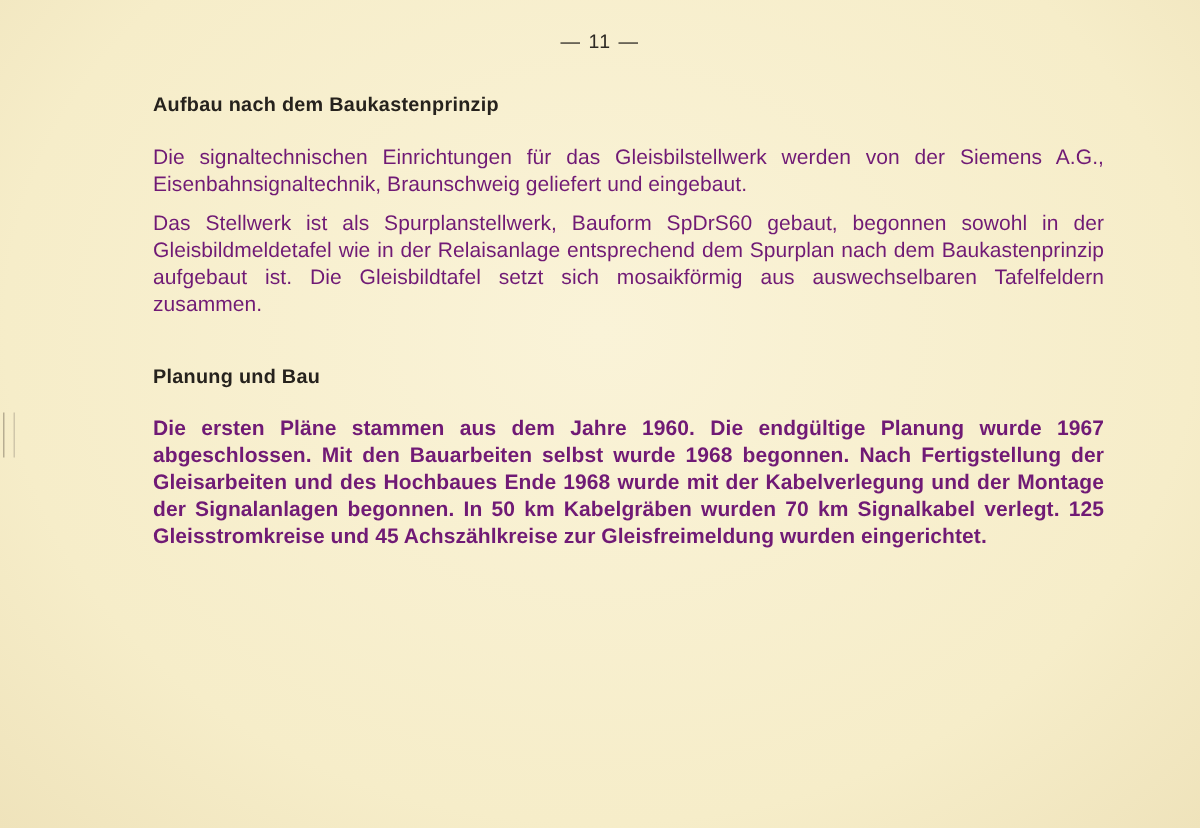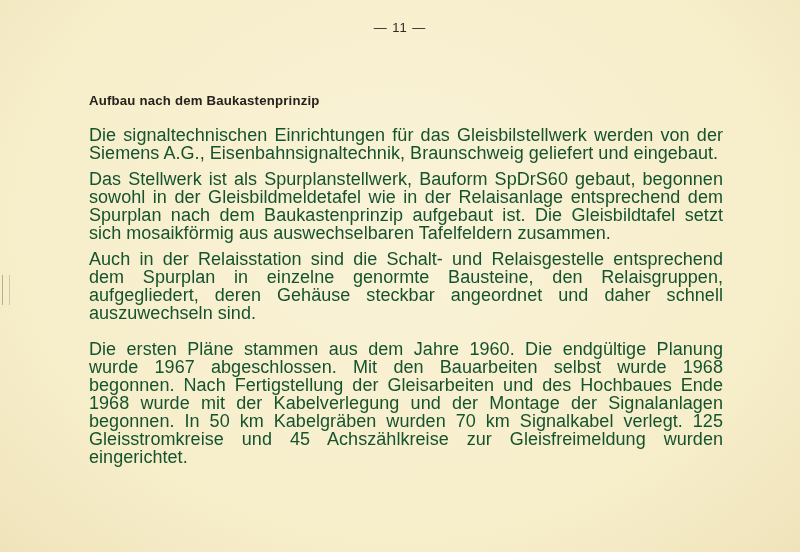--- a/index.html
+++ b/index.html
@@ -9,50 +9,50 @@
     background-image: radial-gradient(ellipse at 50% 40%, #faf3d8 0%, #f6edc9 70%, #efe3bb 100%);
     font-family: "Liberation Sans", sans-serif;
     color: #2a2622;
     position: relative;
   }
   .page { position: absolute; left: 0; top: 0; width: 800px; height: 552px; }
   .page-num {
     position: absolute; top: 20px; left: 0; width: 800px; text-align: center;
     font-size: 13px; letter-spacing: 1px; color: #2e2a24;
   }
-  .content { position: absolute; left: 89px; top: 62px; width: 634px; margin-top: 31px; }
+  .content { position: absolute; left: 102px; top: 62px; width: 634px; }
   h2 {
     font-size: 13.2px; font-weight: bold; margin: 0; color: #26221d;
     letter-spacing: 0.2px;
   }
   p {
-    font-size: 18px; line-height: 18px; margin: 0; text-align: justify;
-    letter-spacing: 0.05px; color: #14532d;
+    font-size: 14px; line-height: 18px; margin: 0; text-align: justify;
+    letter-spacing: 0.05px; color: #701a75;
   }
   .h1 { margin-top: 0; }
   .p1 { margin-top: 18px; }
   .p2 { margin-top: 8px; }
   .p3 { margin-top: 8px; }
   .h2 { margin-top: 32px; }
-  .p4 { margin-top: 18px; }
+  .p4 { margin-top: 18px; font-weight: bold; }
   .p5 { margin-top: 8px; }
   .binding-mark {
     position: absolute; left: 2px; top: 275px; width: 6px; height: 30px;
     border-left: 1px solid #b7ad92; border-right: 1px solid #cfc6aa;
   }
 </style>
 </head>
 <body>
 
 <div class="page">
   <div class="binding-mark"></div>
 
   <div class="page-num">— 11 —</div>
 
   <div class="content">
     <h2 class="h1">Aufbau nach dem Baukastenprinzip</h2>
     <p class="p1">Die signaltechnischen Einrichtungen für das Gleisbilstellwerk werden von der Siemens A.G., Eisenbahnsignaltechnik, Braunschweig geliefert und eingebaut.</p>
     <p class="p2">Das Stellwerk ist als Spurplanstellwerk, Bauform SpDrS60 gebaut, begonnen sowohl in der Gleisbildmeldetafel wie in der Relaisanlage entsprechend dem Spurplan nach dem Baukastenprinzip aufgebaut ist. Die Gleisbildtafel setzt sich mosaikförmig aus auswechselbaren Tafelfeldern zusammen.</p>
-    <p class="p3">Auch in der Relaisstation sind die Schalt- und Relaisgestelle entsprechend dem Spurplan in einzelne genormte Bausteine, den Relaisgruppen, aufgegliedert, deren Gehäuse steckbar angeordnet und daher schnell auszuwechseln sind.</p>
 
+    <h2 class="h2">Planung und Bau</h2>
     <p class="p4">Die ersten Pläne stammen aus dem Jahre 1960. Die endgültige Planung wurde 1967 abgeschlossen. Mit den Bauarbeiten selbst wurde 1968 begonnen. Nach Fertigstellung der Gleisarbeiten und des Hochbaues Ende 1968 wurde mit der Kabelverlegung und der Montage der Signalanlagen begonnen. In 50 km Kabelgräben wurden 70 km Signalkabel verlegt. 125 Gleisstromkreise und 45 Achszählkreise zur Gleisfreimeldung wurden eingerichtet.</p>
   </div>
 </div>
 
 </body></html>

